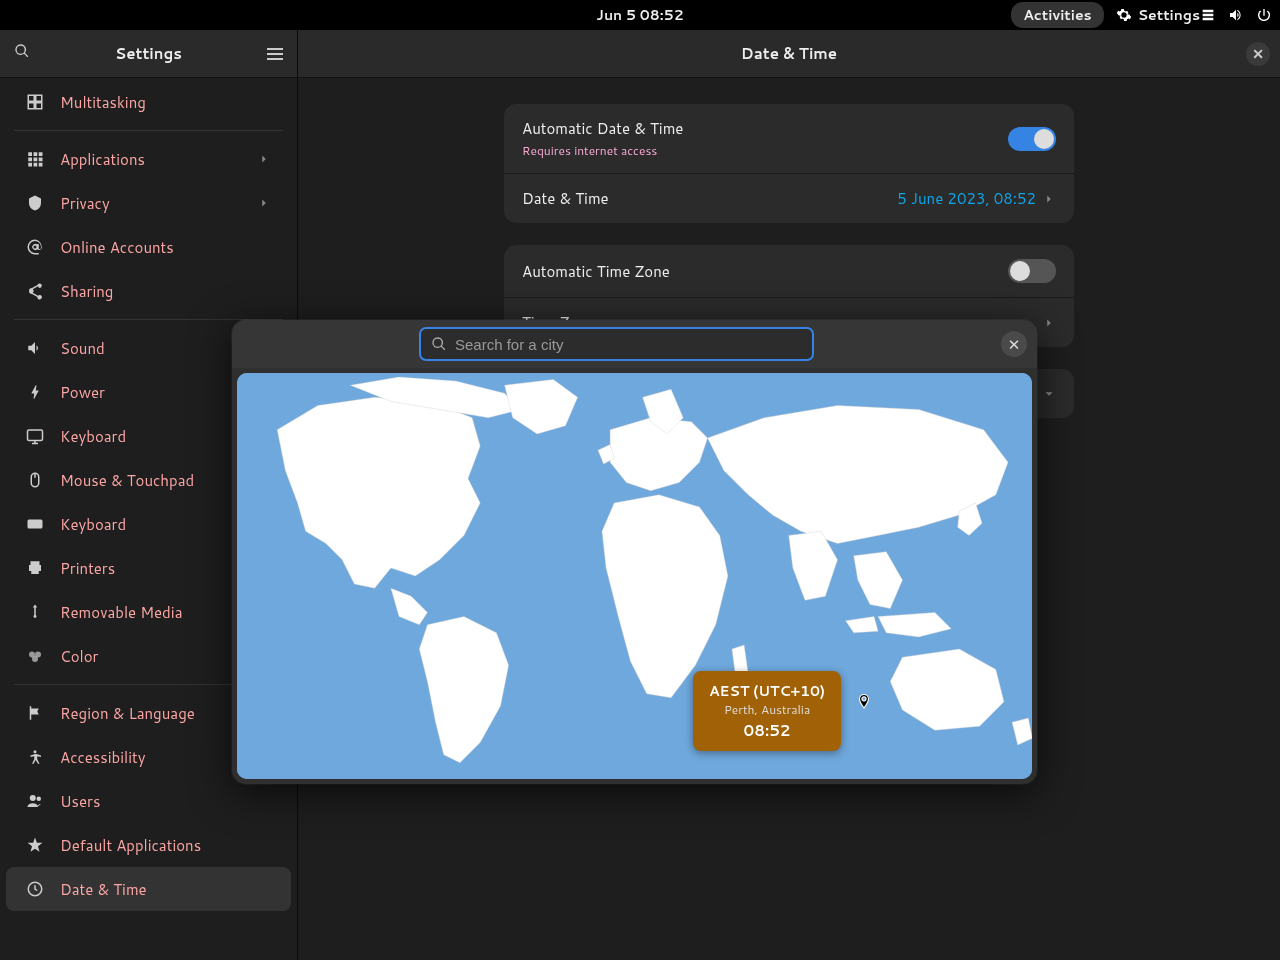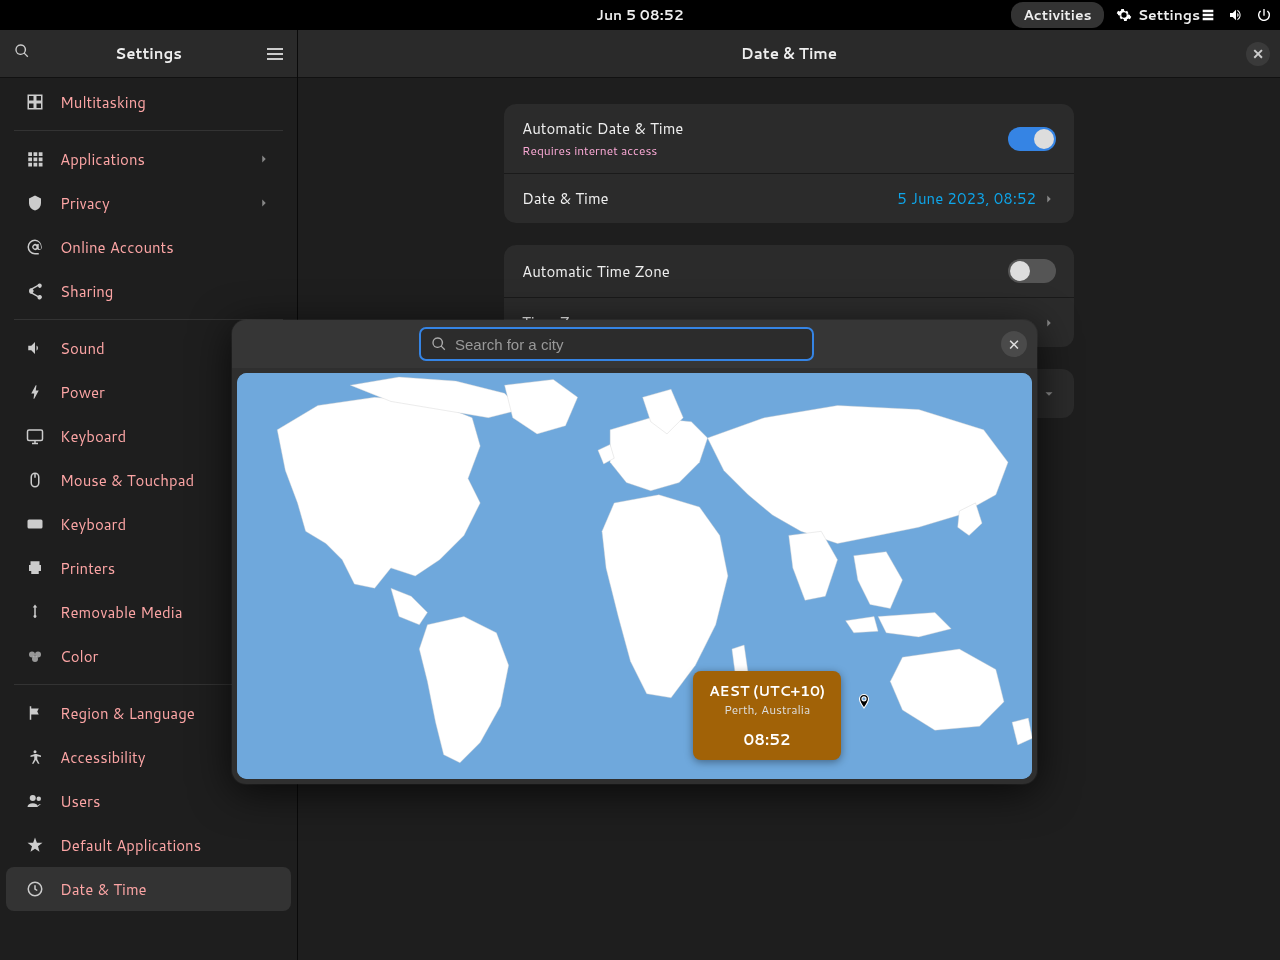--- a/index.html
+++ b/index.html
@@ -55,21 +55,21 @@
   .search-wrap { flex: 1; display: flex; justify-content: center; }
   .search-box { width: 395px; height: 34px; background: #2c2c2c; border: 2px solid #3584e4; border-radius: 7px; display: flex; align-items: center; padding: 0 10px; gap: 8px; }
   .search-box input { flex: 1; background: transparent; border: none; outline: none; color: #eee; font-size: 15px; }
   .search-box input::placeholder { color: #999; }
   .po-close { width: 26px; height: 26px; background: #4a4a4a; border-radius: 50%; display: flex; align-items: center; justify-content: center; cursor: pointer; color: #ddd; font-size: 15px; }
   .map-box { margin: 5px; border-radius: 10px; height: 406px; background: #6fa8dc; position: relative; overflow: hidden; }
   .map-box svg.world { width: 100%; height: 100%; }
   .tz-label { position: absolute; background: #a16207; border-radius: 8px; padding: 10px 16px; text-align: center; box-shadow: 0 2px 8px rgba(0,0,0,0.4); left: 456px; top: 298px; }
   .tz-label .tz1 { font-weight: bold; font-size: 14px; color: #fff; }
   .tz-label .tz2 { font-size: 12px; color: #ddd; }
-  .tz-label .tz3 { font-weight: bold; font-size: 15px; color: #fff; margin-top: 11px; }
+  .tz-label .tz3 { font-weight: bold; font-size: 15px; color: #fff; margin-top: 2px; }
   .pin { position: absolute; left: 618px; top: 320px; }
   .pin svg { width: 18px; height: 18px; }
   
   .hamb { display:flex; flex-direction:column; gap:3px; }
   .hamb span { display:block; width:16px; height:2px; background:#ccc; }
   .srch-i svg { width:16px; height:16px; fill:#ccc; }
 </style>
 </head>
 <body>
 

